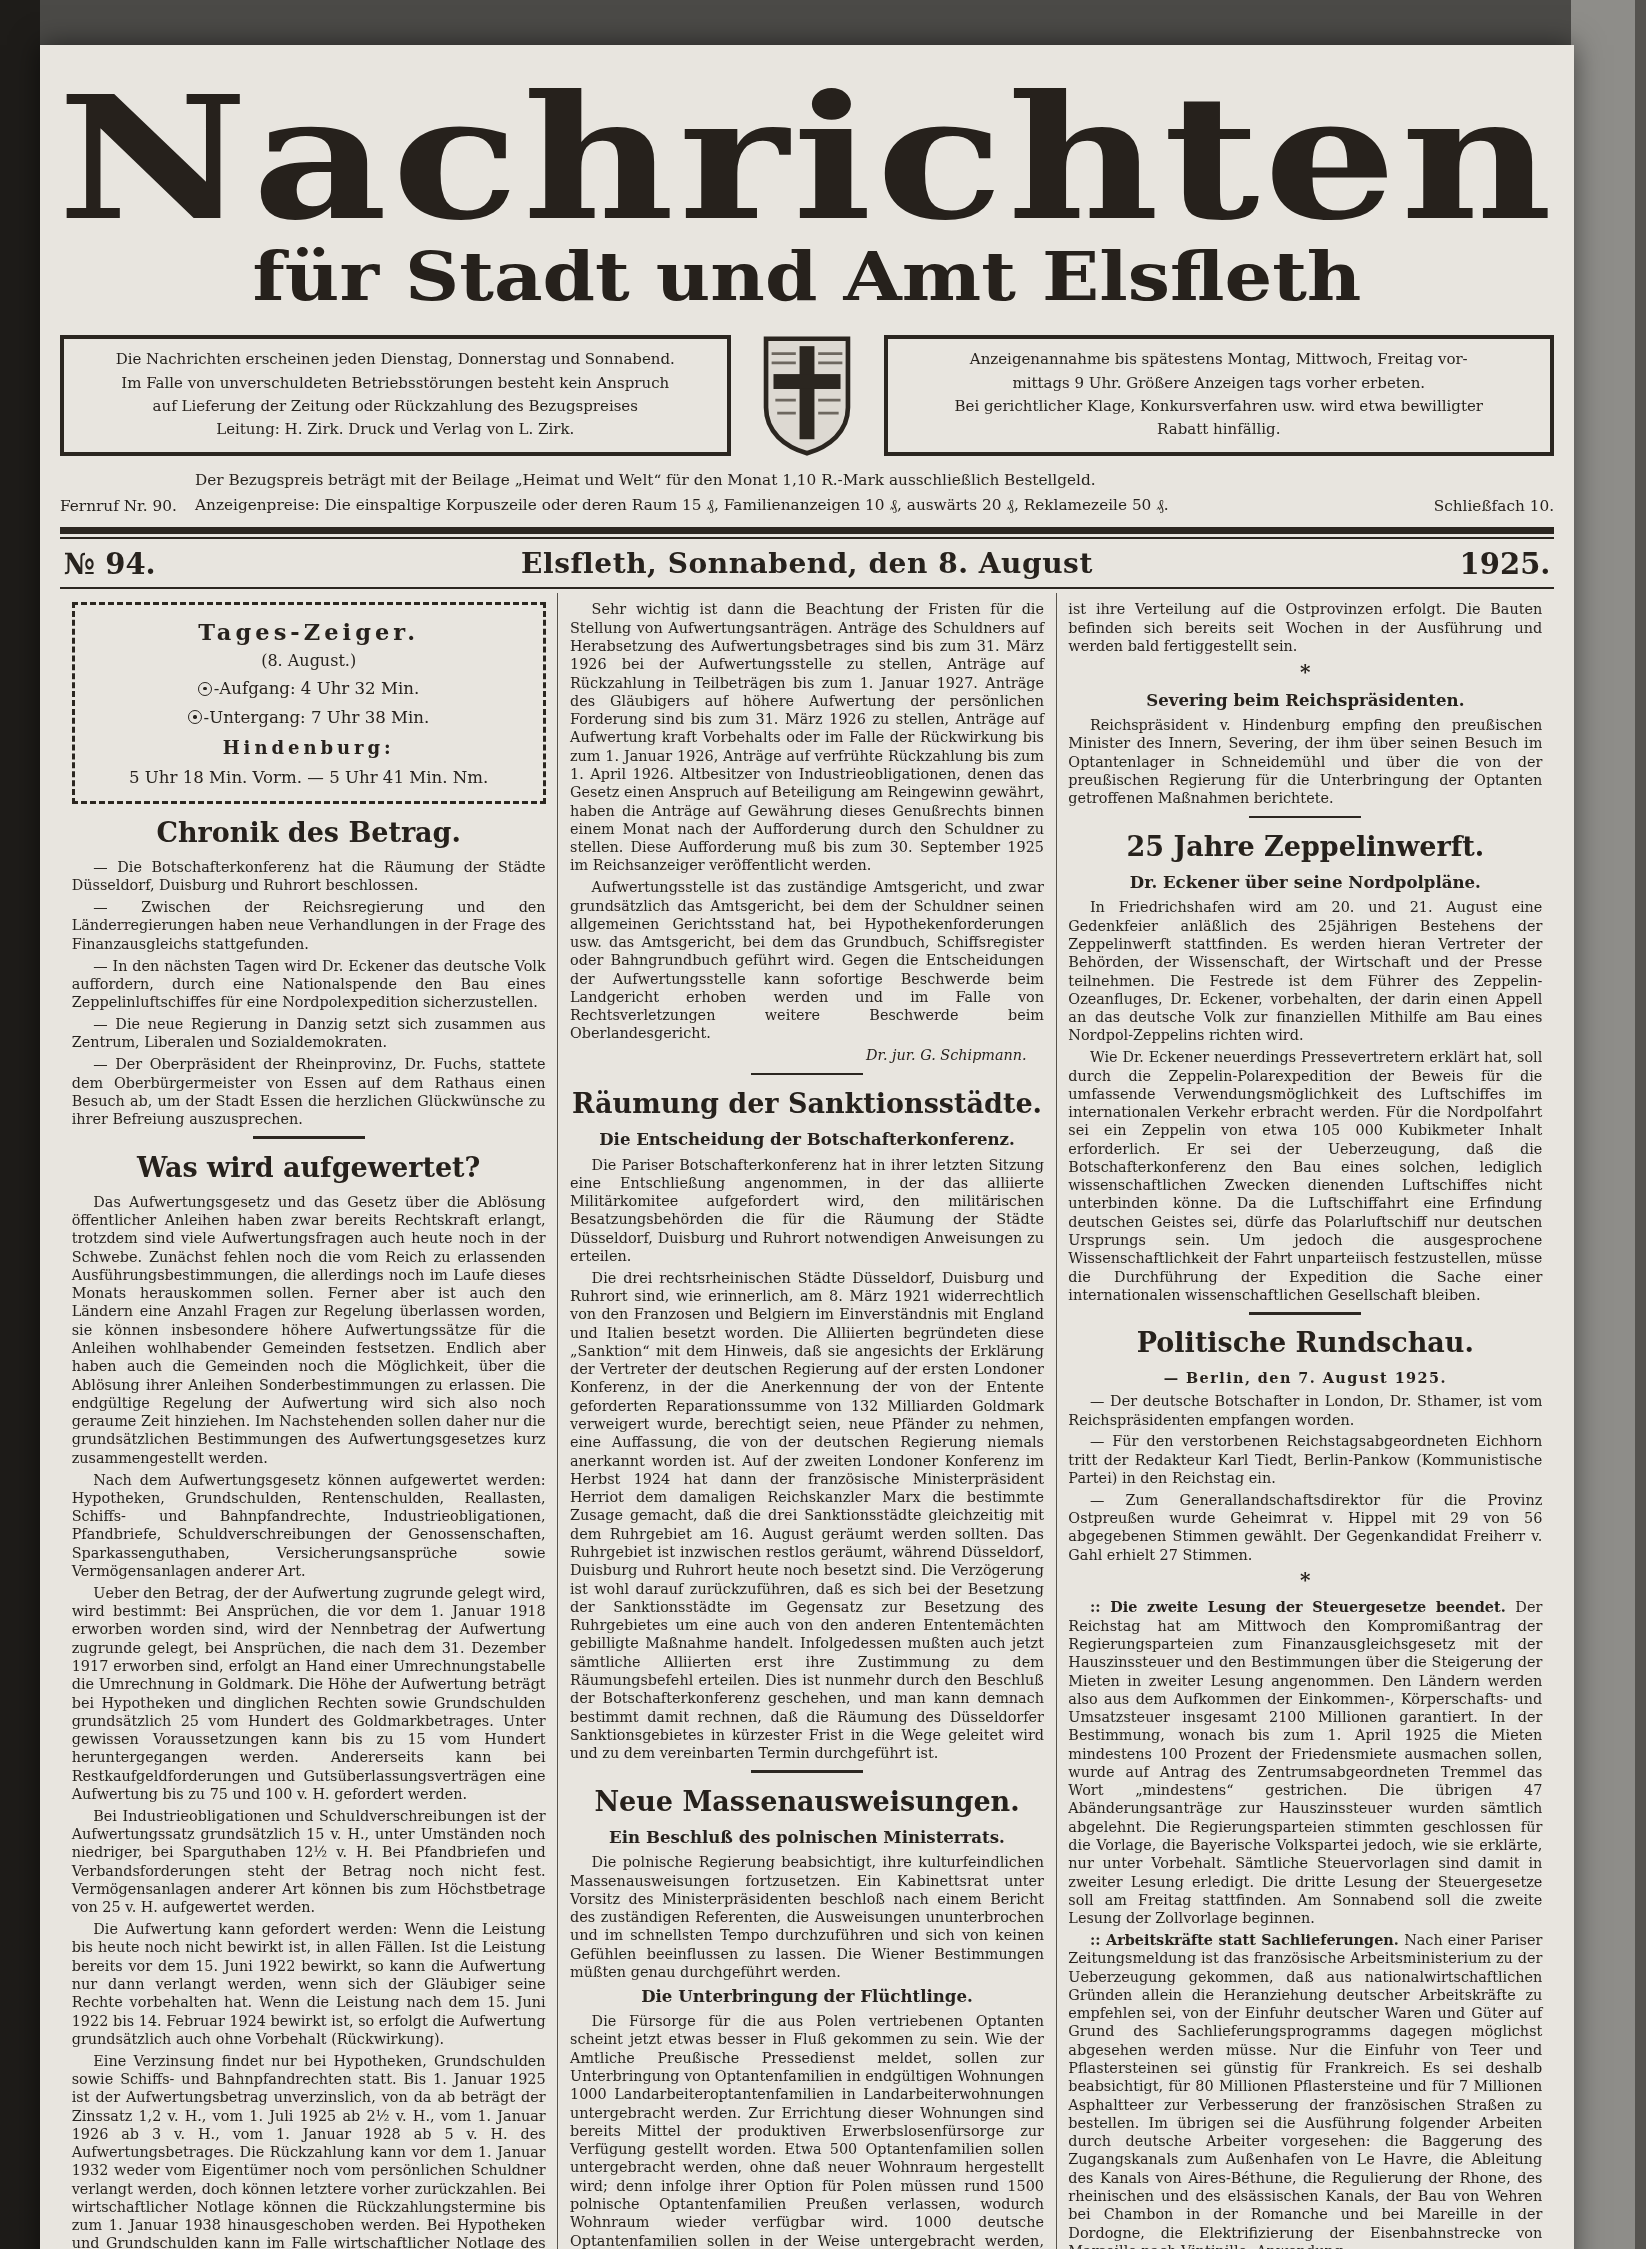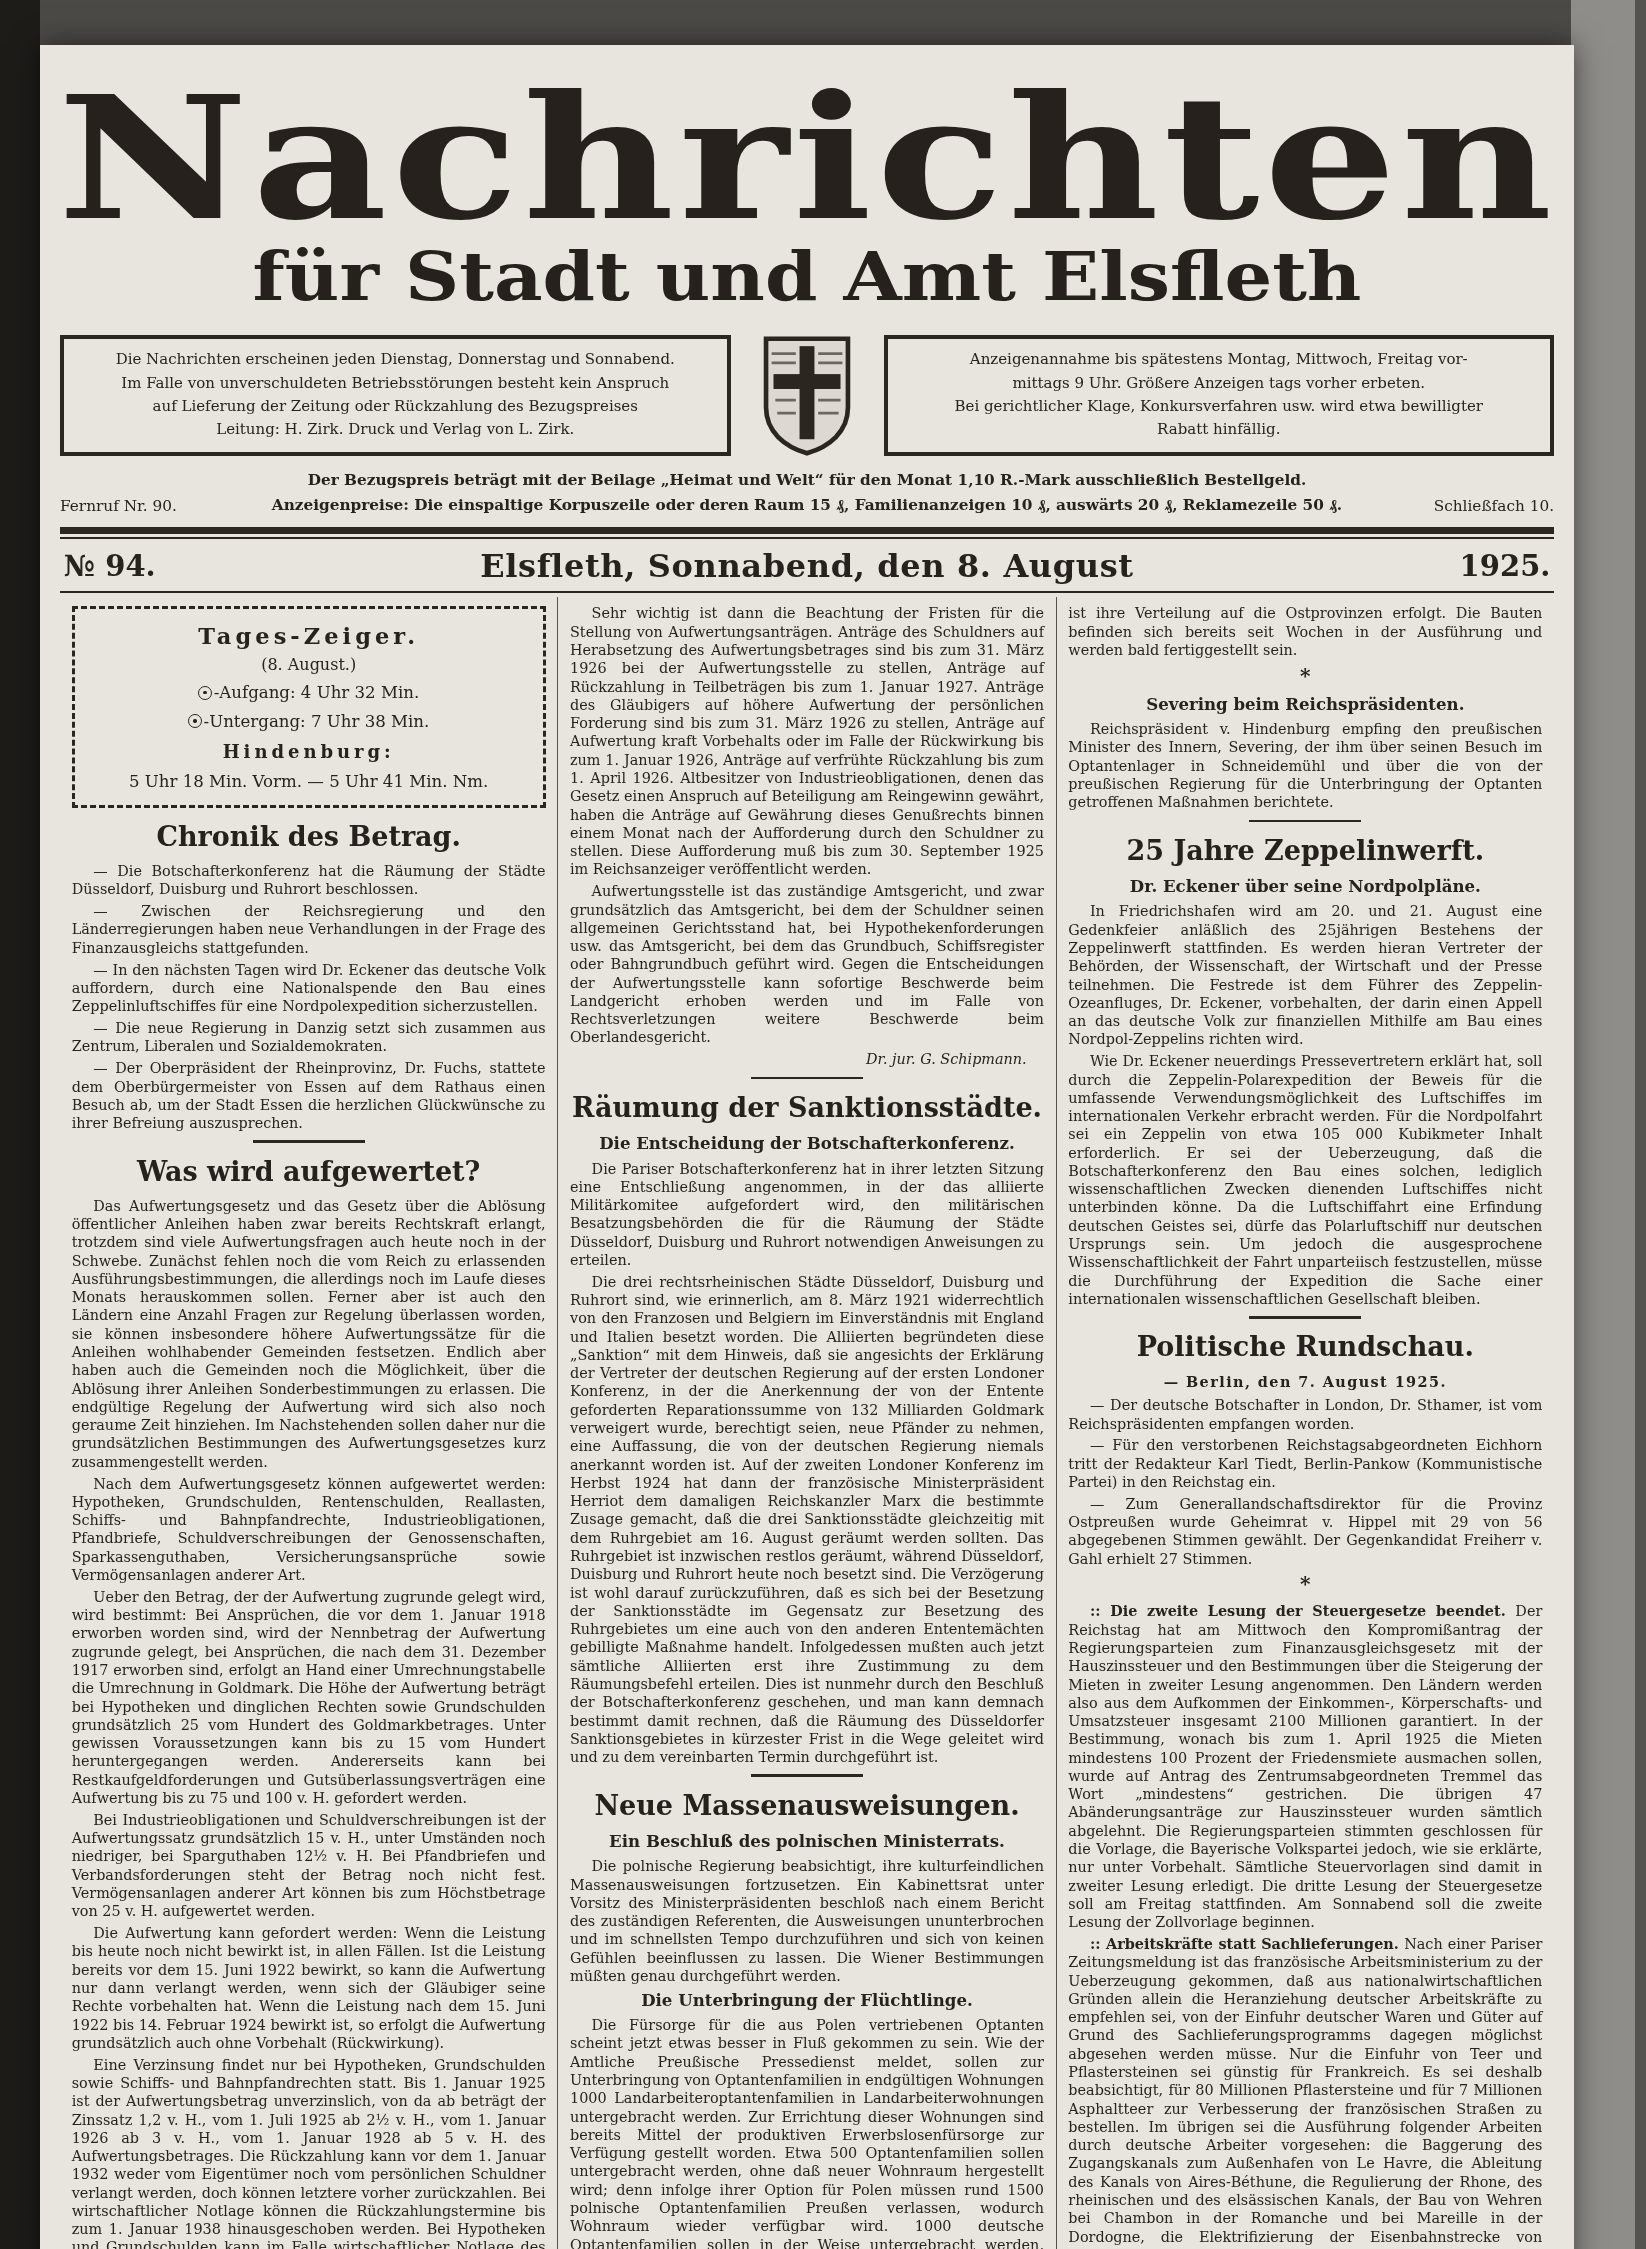--- a/index.html
+++ b/index.html
@@ -32,26 +32,26 @@
   }
   .mast-row{display:flex;align-items:stretch;gap:25px;margin-top:23.4px;}
   .info-box{
     flex:1 1 0;border:4.5px solid #2b2620;padding:9px 11.7px;
     font-size:15px;line-height:1.55;text-align:center;
   }
   .emblem-wrap{width:103px;display:flex;align-items:center;justify-content:center;flex:0 0 auto;}
   .price-area{display:flex;align-items:flex-end;margin-top:11.7px;font-size:15.3px;}
   .price-side{flex:0 0 135px;white-space:nowrap;padding-bottom:1.8px;}
   .price-side.right{text-align:right;}
-  .price-center{flex:1 1 auto;text-align:center;line-height:1.6;font-weight:bold;}
+  .price-center{flex:1 1 auto;line-height:1.6;}
   .rule-thick{height:6.7px;background:#2b2620;margin-top:10px;}
   .rule-thin{height:2.2px;background:#2b2620;margin-top:3.6px;}
   .date-row{display:flex;align-items:center;padding:7.2px 3.6px 6.3px 3.6px;}
   .date-issue{flex:0 0 162px;font-size:29px;font-weight:bold;}
-  .date-center{flex:1 1 auto;text-align:center;font-size:32px;font-weight:bold;letter-spacing:.02em;}
+  .date-center{flex:1 1 auto;text-align:center;font-size:28px;font-weight:bold;letter-spacing:.02em;}
   .date-year{flex:0 0 162px;text-align:right;font-size:29px;font-weight:bold;}
   .rule-under-date{height:1.8px;background:#2b2620;}
 
   
   .cols{display:flex;margin-top:4.5px;}
   .col{flex:1 1 0;padding:7.2px 11.7px 0 11.7px;font-size:14.4px;line-height:1.27;
        text-align:justify;min-width:0;}
   .col + .col{border-left:1.3px solid #57524b;}
 
   .blk{margin:0 0 3.6px 0;}

